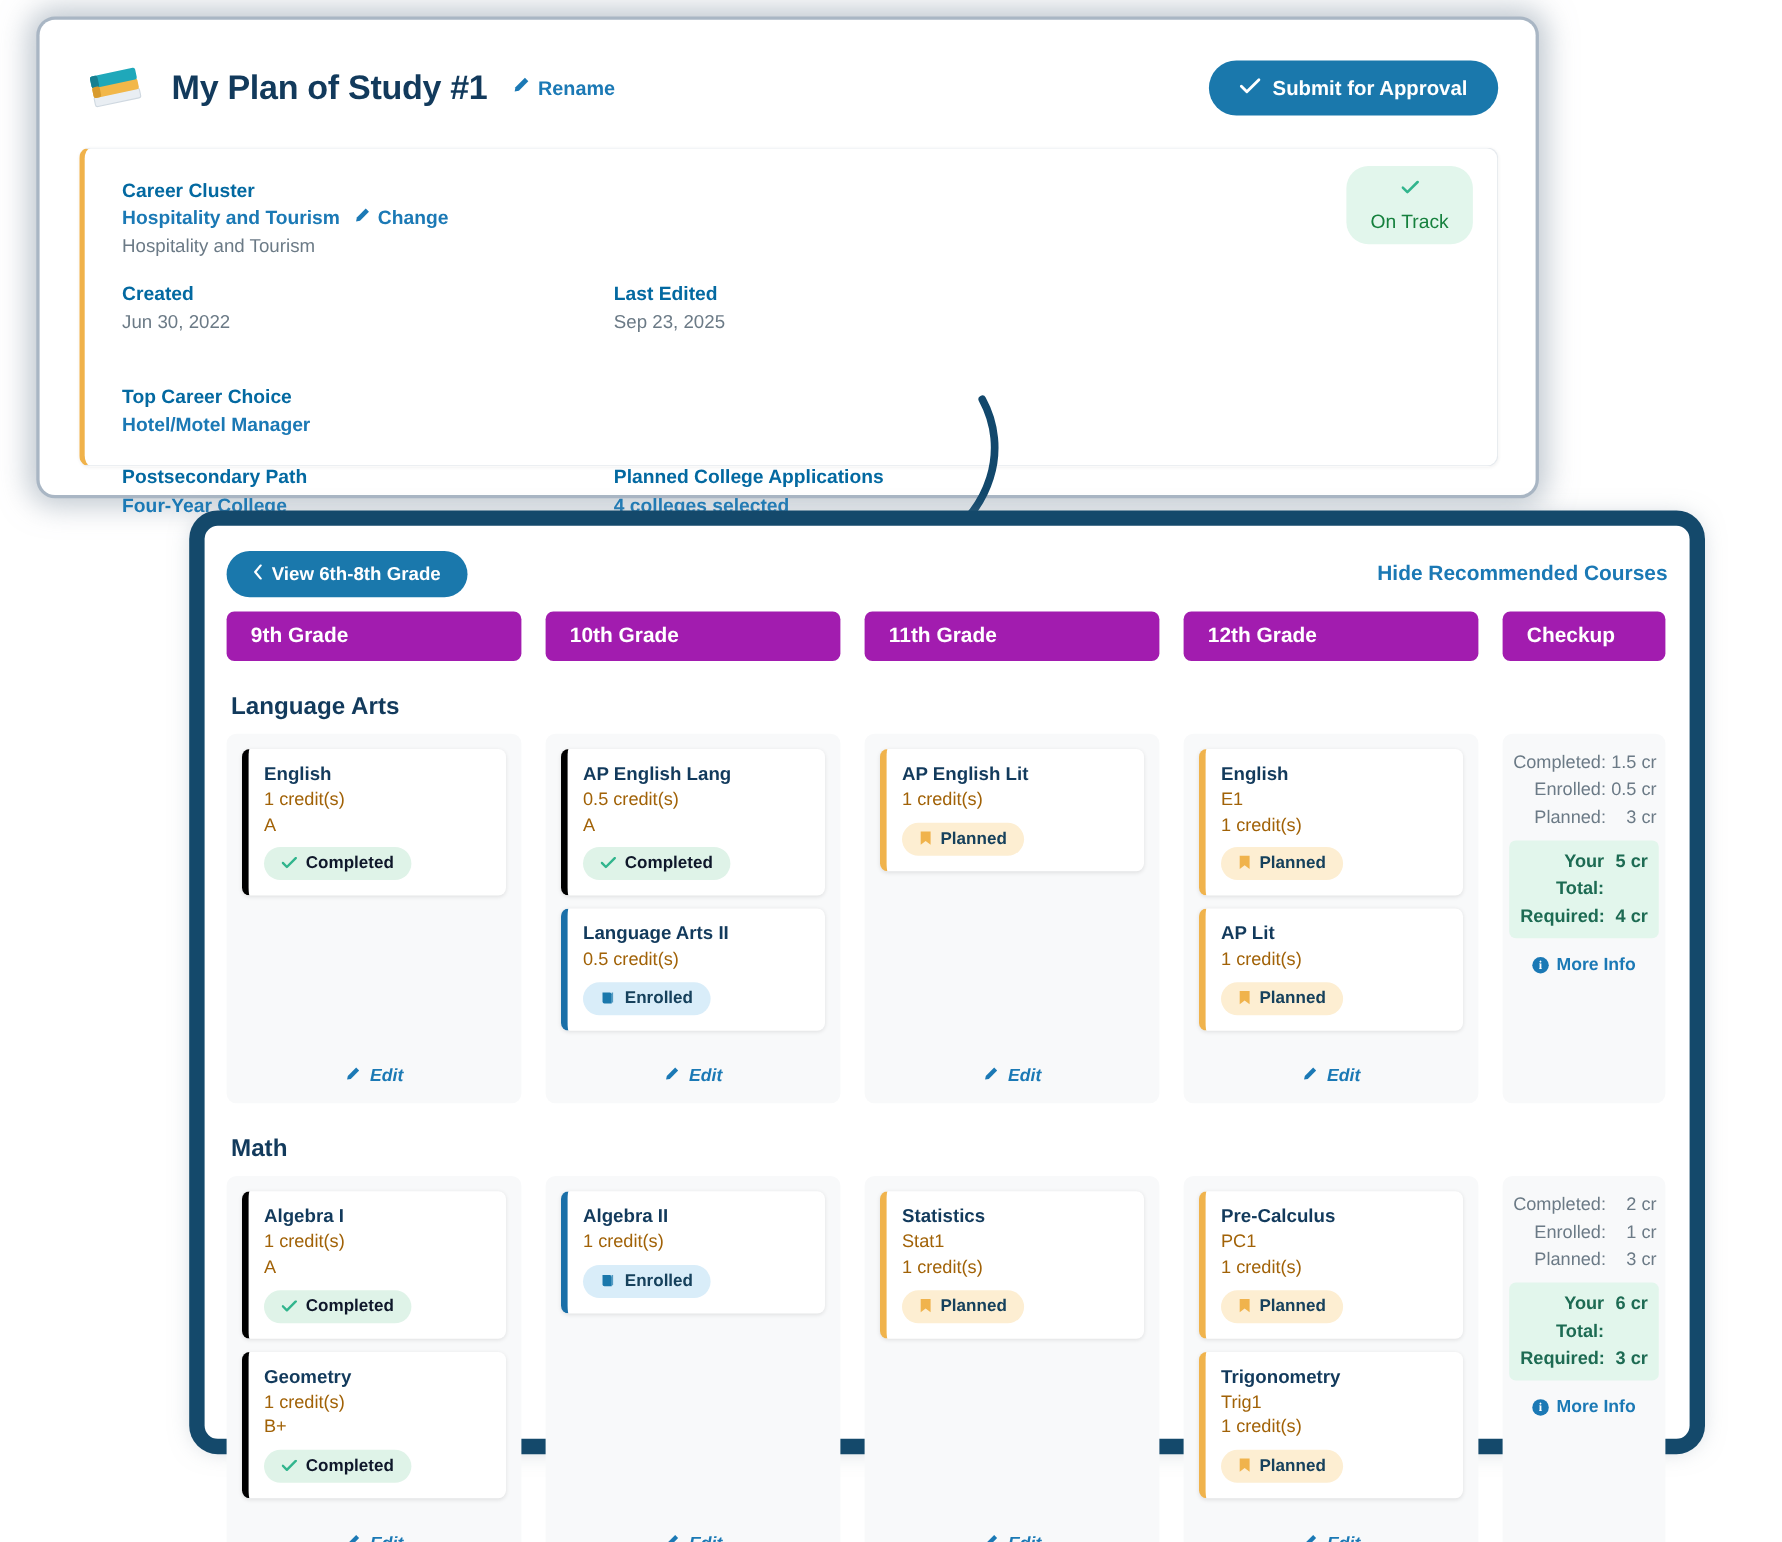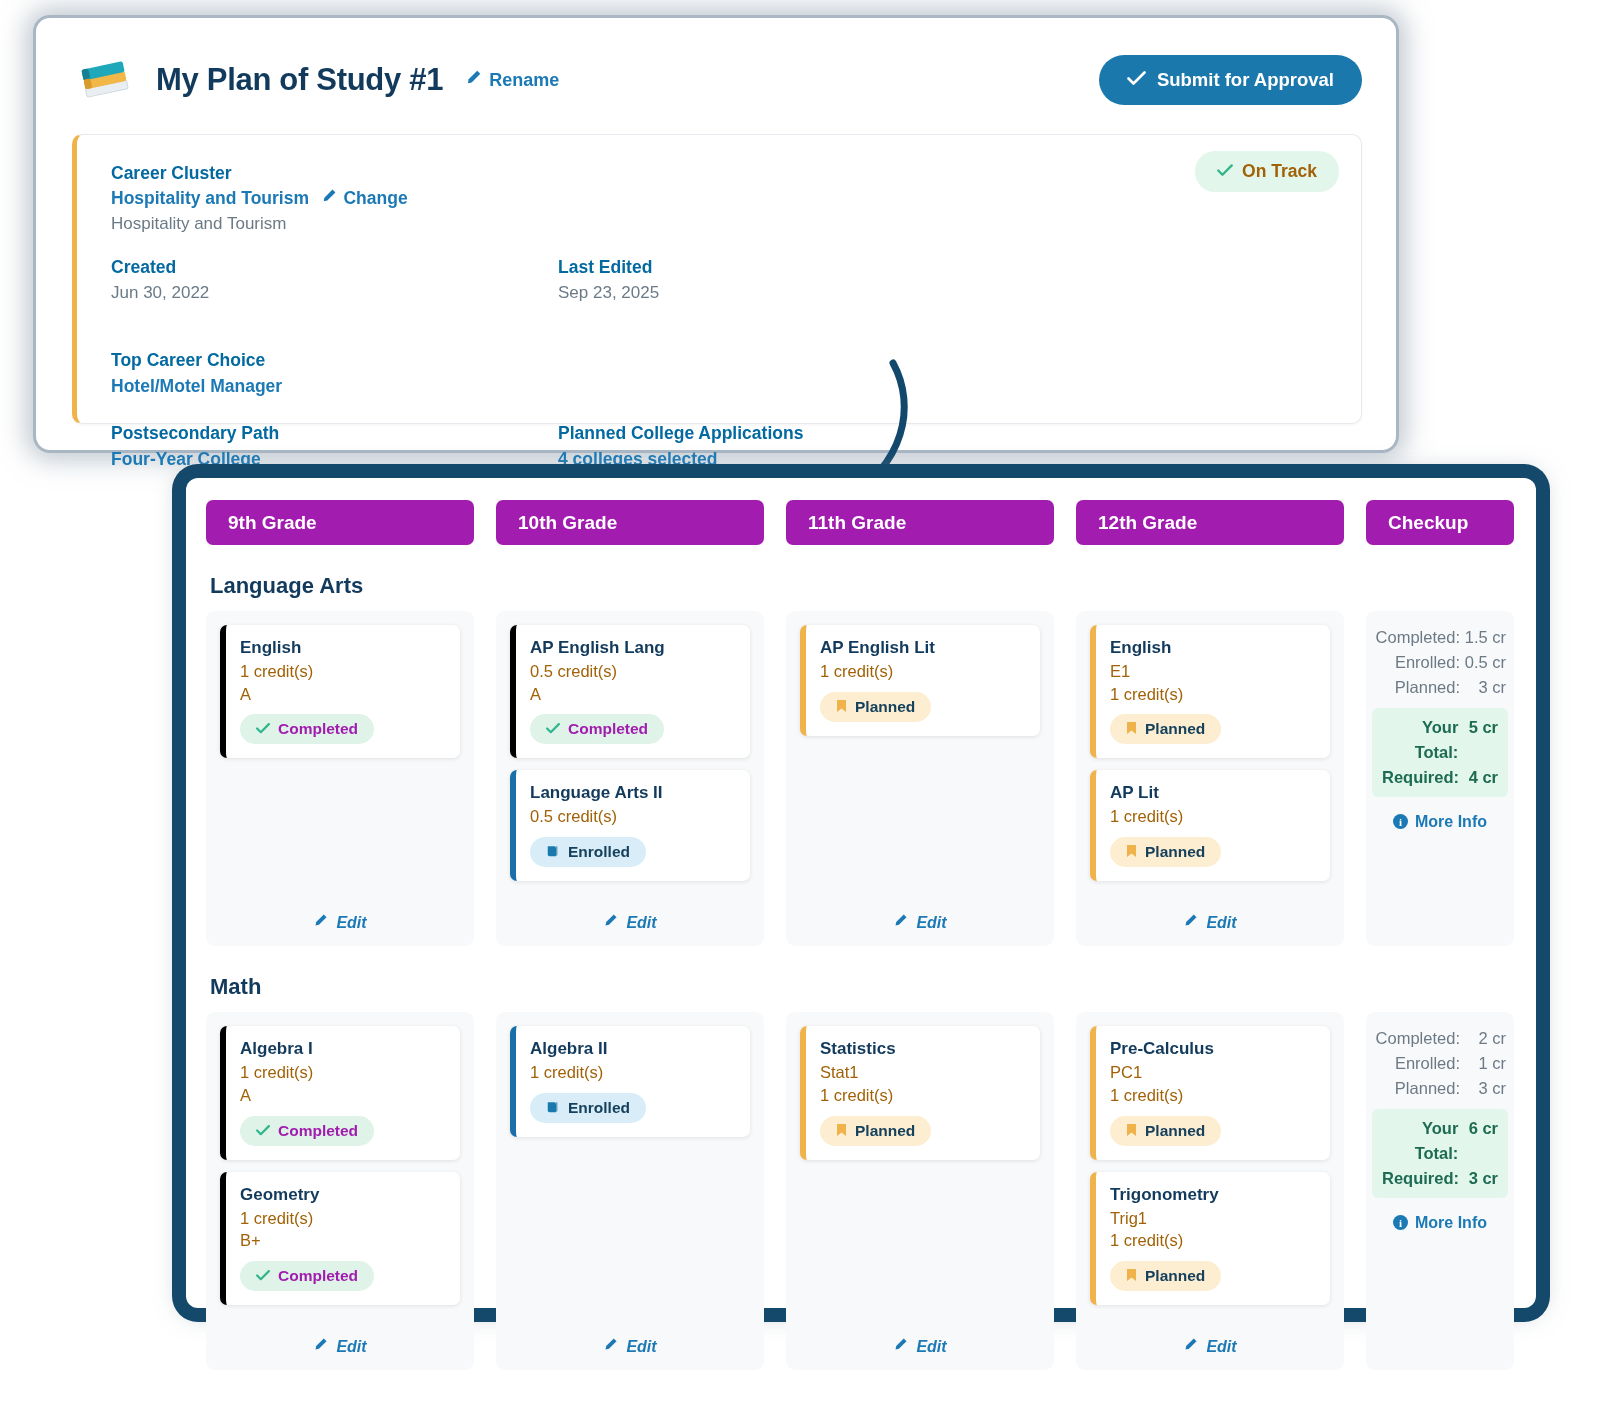--- a/index.html
+++ b/index.html
@@ -58,23 +58,23 @@
   }
   .lbl { font-size: 17.5px; font-weight: bold; color: #0369a1; line-height: 1.45; }
   .lnk { font-size: 17.5px; font-weight: bold; color: #1b79b5; line-height: 1.45; cursor: pointer; }
   .val { font-size: 17px; color: #6b7a86; line-height: 1.45; }
   .row-2col { display: flex; }
   .col-a { width: 447px; }
   .inline-change { display: inline-flex; align-items: center; gap: 6px; margin-left: 8px; color: #1b79b5; font-weight: bold; cursor: pointer; }
   .on-track {
     position: absolute; right: 22px; top: 16px;
     display: flex; align-items: center; gap: 9px;
-    background: #e2f6ec; color: #a16207;
-    font-size: 17.5px; font-weight: bold;
-    border-radius: 20px; padding: 10px 22px;
+    background: #e2f6ec; color: #15803d;
+    font-size: 17.5px; font-weight: normal;
+    border-radius: 20px; padding: 10px 22px; flex-direction: column;
   }
 
   
   .arrow-svg { position: absolute; left: 795px; top: 355px; pointer-events: none; }
 
   
   .bottom-panel {
     position: absolute;
     left: 186px; top: 478px;
     width: 1350px; height: 830px;
@@ -139,21 +139,21 @@
   .course-card.enrolled { border-left-color: #1a6fa8; }
   .course-card.planned  { border-left-color: #f0b34c; }
   .c-name { font-size: 17px; font-weight: bold; color: #123a5c; line-height: 1.35; }
   .c-sub  { font-size: 16.5px; color: #a16207; line-height: 1.38; }
   .badge {
     display: inline-flex; align-items: center; gap: 8px;
     border-radius: 16px; padding: 6px 16px;
     font-size: 15.5px; font-weight: bold;
     margin-top: 9px;
   }
-  .badge.completed { background: #dff3e8; color: #a21caf; }
+  .badge.completed { background: #dff3e8; color: #0f172a; }
   .badge.enrolled  { background: #d9edf9; color: #16415c; }
   .badge.planned   { background: #fdeed2; color: #16415c; }
   .badge .ic { font-size: 14px; line-height: 1; }
   .badge.completed .ic { color: #31b58d; }
   .badge.enrolled  .ic { color: #1a78ac; }
   .badge.planned   .ic { color: #f0b34c; }
 
   .col-spacer { flex: 1 1 auto; min-height: 10px; }
   .edit-link {
     display: flex; align-items: center; justify-content: center; gap: 8px;
@@ -280,20 +280,32 @@
 </div>
 
 <svg class="arrow-svg" width="130" height="170" viewBox="0 0 130 170">
   <path d="M98 8 C122 52, 108 110, 52 142" stroke="#12486c" stroke-width="7" fill="none" stroke-linecap="round"></path>
   <path d="M30 152 L72 124 L62 156 Z" fill="#12486c"></path>
 </svg>
 
 <div class="bottom-panel">
   <div class="bp-inner">
 
+    <div class="bp-toolbar">
+      <button class="view-prev-btn">
+        <span>
+          <svg width="9" height="14" viewBox="0 0 9 14">
+              <path d="M7 1L2 7l5 6" stroke="#fff" stroke-width="2" fill="none" stroke-linecap="round" stroke-linejoin="round"></path>
+            </svg>
+        </span>
+        <span>View 6th-8th Grade</span>
+      </button>
+      <span class="spacer"></span>
+      <span class="hide-rec">Hide Recommended Courses</span>
+    </div>
 
     <div class="tabs">
       <div class="tab w-grade">9th Grade</div>
       <div class="tab w-grade">10th Grade</div>
       <div class="tab w-grade">11th Grade</div>
       <div class="tab w-grade">12th Grade</div>
       <div class="tab w-checkup">Checkup</div>
     </div>
 
     <div id="sections-root">

